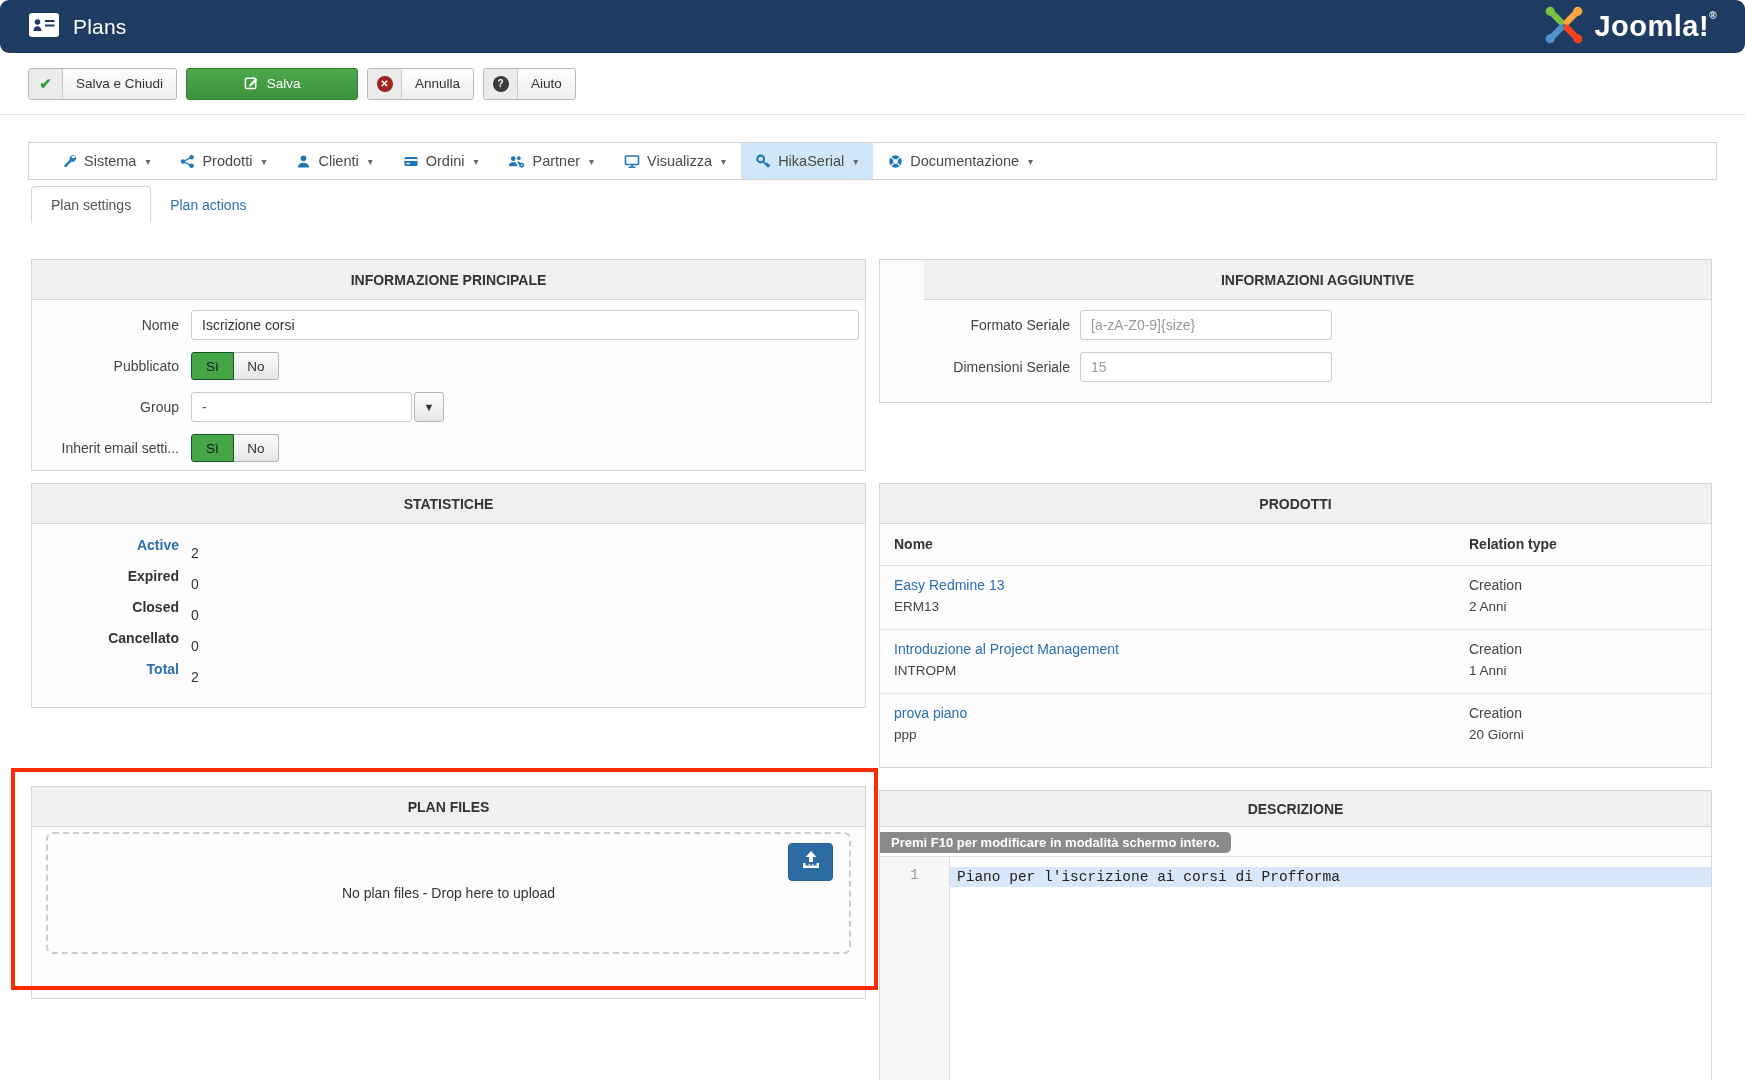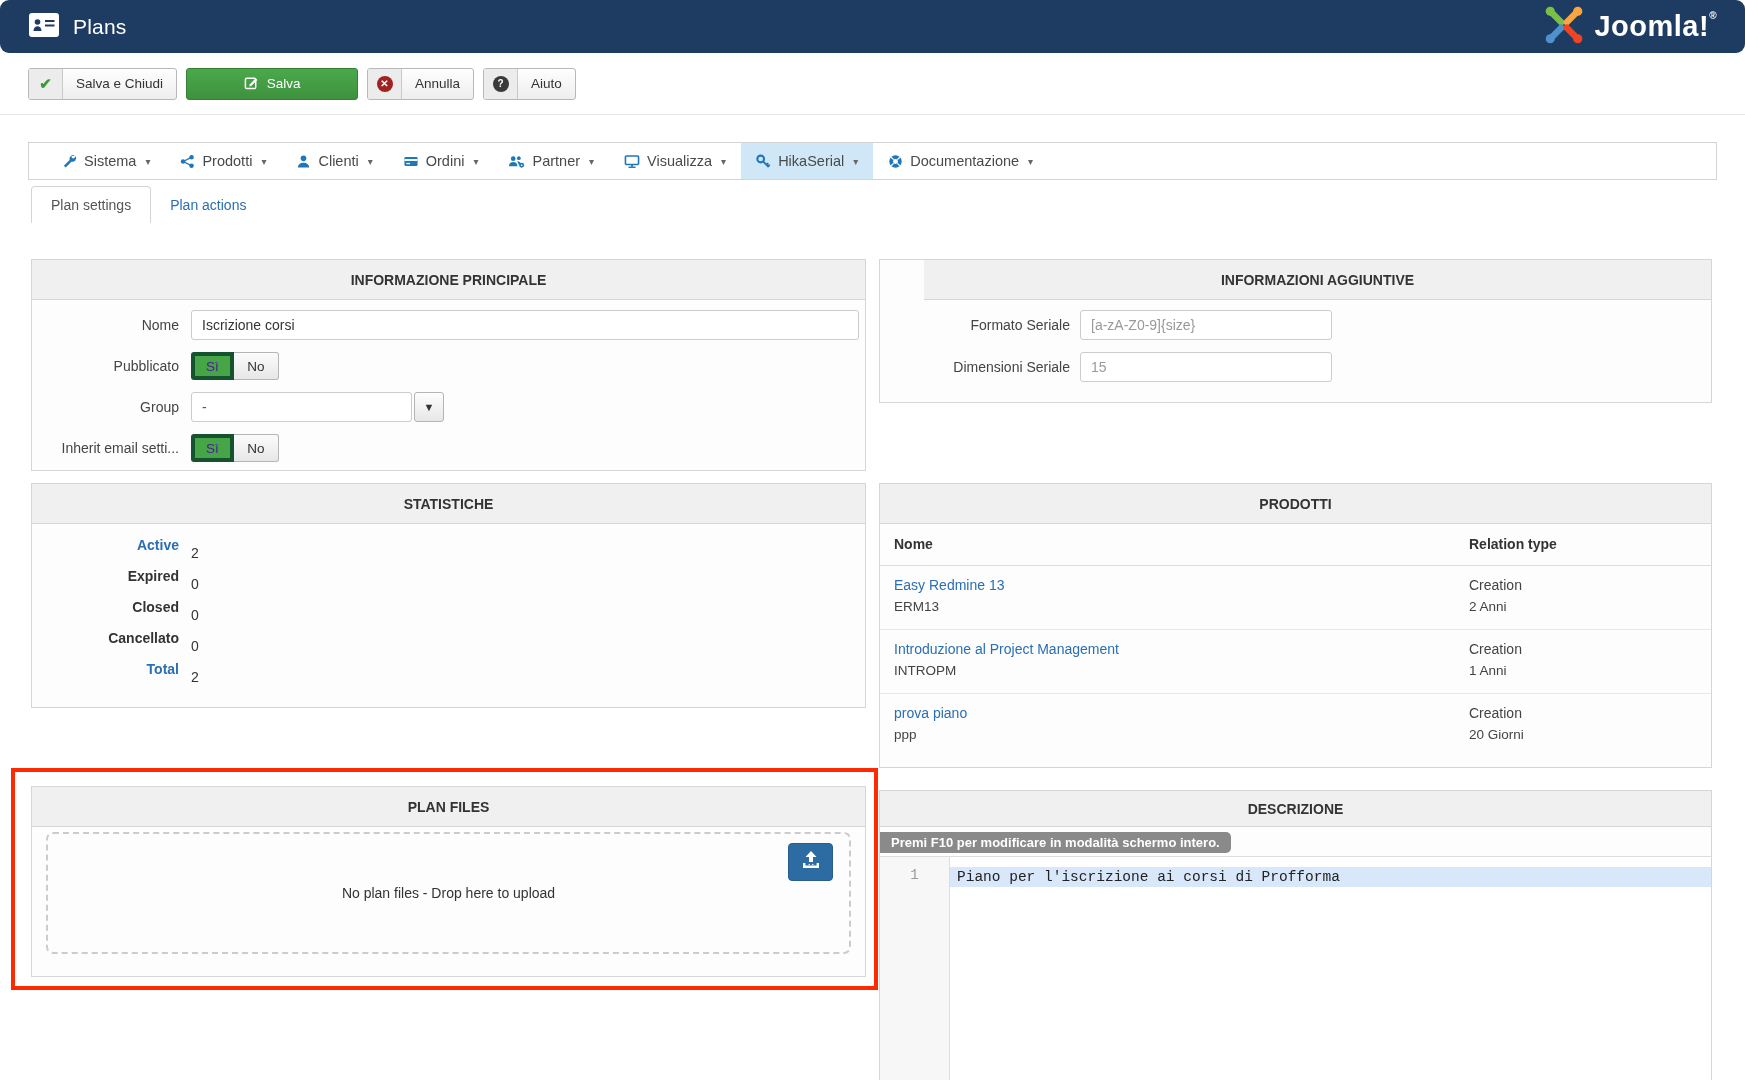--- a/index.html
+++ b/index.html
@@ -54,38 +54,38 @@
 
   
   .panel { position:absolute; background:#fdfdfd; border:1px solid #d6d6d6; }
   .panel-header { height:40px; background:#f0f0f0; border-bottom:1px solid #d6d6d6;
                   display:flex; align-items:center; justify-content:center;
                   font-size:14px; font-weight:bold; color:#333; }
   #panel-main-info   { left:31px;  top:259px; width:835px; height:212px; }
   #panel-additional  { left:879px; top:259px; width:833px; height:144px;padding-left:44px; }
   #panel-stats       { left:31px;  top:483px; width:835px; height:225px; }
   #panel-products    { left:879px; top:483px; width:833px; height:285px; }
-  #panel-plan-files  { left:31px;  top:786px; width:835px; height:191px; }
+  #panel-plan-files  { left:31px;  top:786px; width:835px; height:213px; }
   #panel-description { left:879px; top:790px; width:833px; height:300px; }
 
   
   .form-body { padding-top:10px; }
   .form-row { display:flex; align-items:center; margin-bottom:12px; }
   .form-label { width:147px; text-align:right; font-size:14px; color:#444; flex:none; }
   .form-ctrl { margin-left:12px; display:flex; align-items:center; }
   .text-input { height:30px; border:1px solid #ccc; border-radius:3px; background:#fff;
                 font-family:inherit; font-size:14px; color:#333; padding:0 10px; }
   .text-input::placeholder { color:#999; }
   .input-name { width:668px; }
   .input-serial { width:252px; }
 
   .toggle { display:inline-flex; }
   .tg { height:28px; display:inline-flex; align-items:center; justify-content:center;
         font-size:13.5px; cursor:pointer; }
-  .tg-yes { width:43px; background:#46a546; color:#4c1d95; border:4px solid #14532d;
+  .tg-yes { width:43px; background:#46a546; color:#0f172a; border:1px solid #14532d;
             border-radius:3px 0 0 3px; }
   .tg-no  { width:45px; background:linear-gradient(#fbfbfb,#e7e7e7); color:#333;
             border:1px solid #b5b5b5; border-left:none; border-radius:0 3px 3px 0; }
 
   .select-box { width:221px; height:30px; border:1px solid #ccc; border-radius:3px;
                 background:#fff; display:flex; align-items:center; padding:0 10px;
                 font-size:14px; color:#555; cursor:pointer; }
   .select-caret { width:30px; height:30px; margin-left:2px; border:1px solid #b5b5b5;
                   border-radius:3px; background:linear-gradient(#fdfdfd,#e7e7e7);
                   display:flex; align-items:center; justify-content:center;

